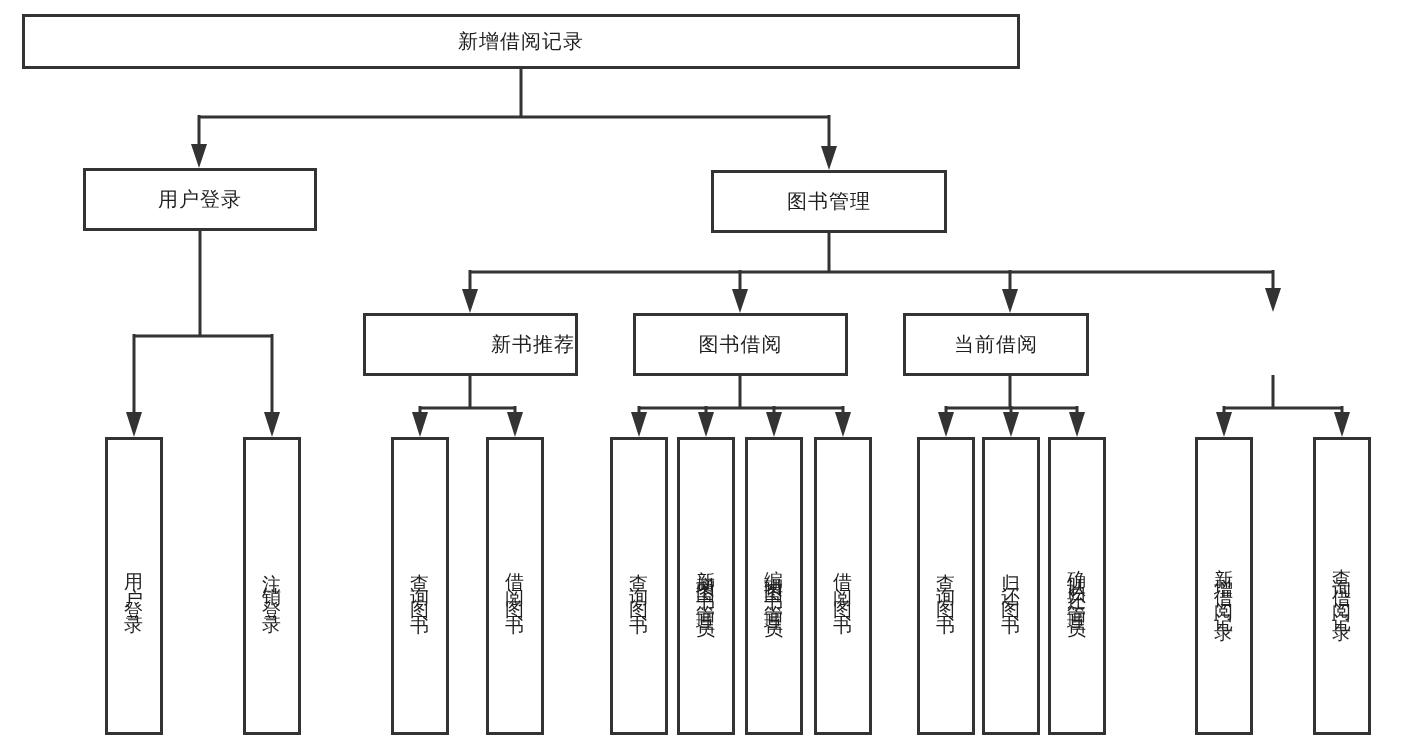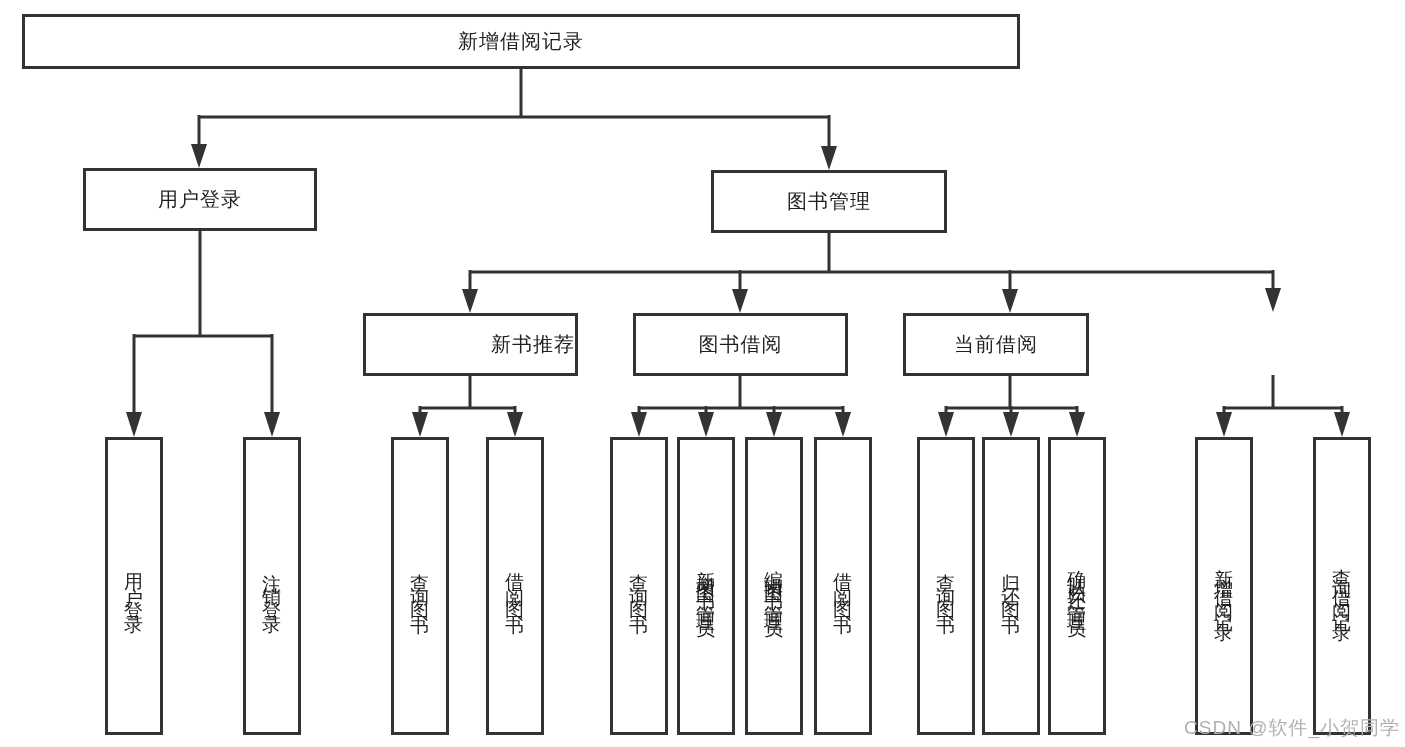--- a/index.html
+++ b/index.html
@@ -167,15 +167,14 @@
     <span>确认归还（管理员）</span>
   </div>
 
   <div class="box v-box ls-b" style="left:1195px;top:437px;width:58px;height:298px;">
     <span>新增借阅记录</span>
   </div>
   <div class="box v-box ls-b" style="left:1313px;top:437px;width:58px;height:298px;">
     <span>查询借阅记录</span>
   </div>
 
-  <div class="watermark">CSDN @软件_小贺同学</div>
 
 </div>
 
 </body></html>

